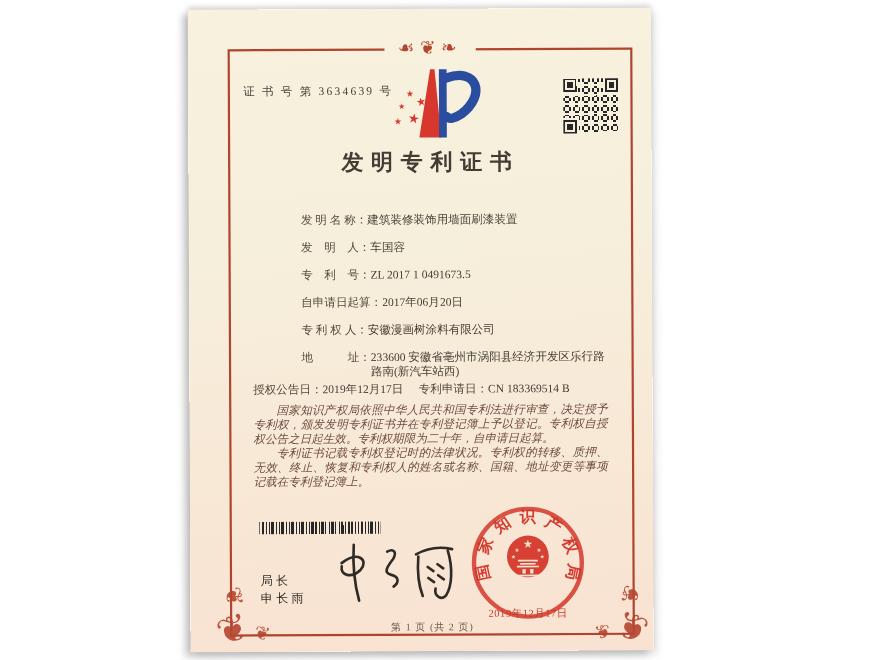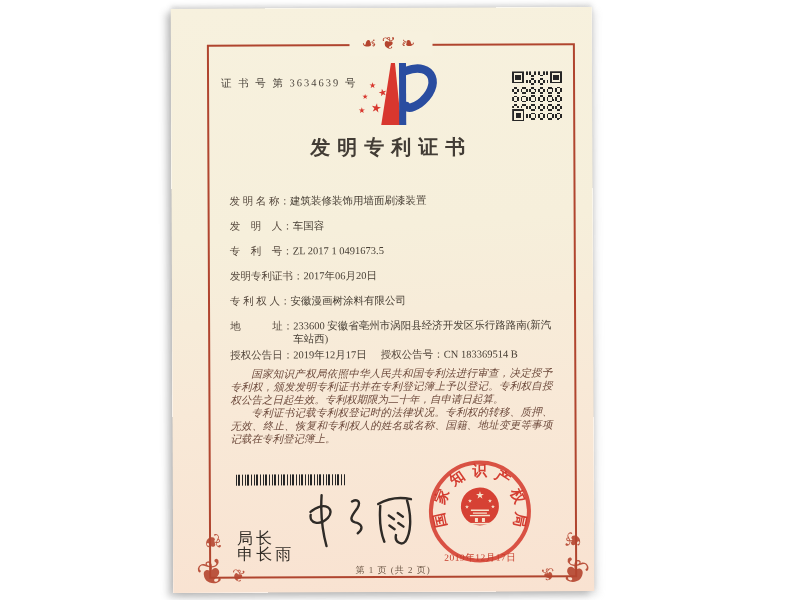--- a/index.html
+++ b/index.html
@@ -32,38 +32,38 @@
 
   .logo{position:absolute;left:146px;top:16px;width:84px;height:66px;}
 
   .qr{position:absolute;right:11px;top:26px;width:50px;height:50px;}
 
   .title{position:absolute;left:0;top:88px;width:100%;text-align:center;
     font-size:20px;font-weight:bold;color:#423c35;letter-spacing:7px;white-space:nowrap;}
 
   .fields{position:absolute;left:20px;top:148px;width:324px;}
   .frow{display:flex;font-size:10.5px;line-height:14px;margin-bottom:11px;}
-  .frow .lbl{flex:0 0 60px;color:#55483d;white-space:nowrap;}
+  .frow .lbl{flex:0 0 60px;color:#55483d;white-space:nowrap;margin-left:44px;}
   .frow .val{flex:1;color:#463e34;}
   .frow-addr{margin-bottom:2px;}
   .frow-addr .val{line-height:13px;}
   .grant-row{display:flex;font-size:10.5px;line-height:14px;margin-top:3px;white-space:nowrap;}
   .grant-row .lbl{color:#55483d;text-align:right;}
   .grant-row .val{color:#463e34;}
   .grant-no{margin-left:14px;}
 
   .body-paras{position:absolute;left:20px;top:322px;width:322px;
     font-size:10.5px;line-height:12.8px;font-style:italic;color:#6f4c3e;text-align:justify;}
   .body-paras p{margin:0 0 1px 0;text-indent:2em;}
 
   .barcode{position:absolute;left:25px;top:428px;width:110px;height:11px;
     background:repeating-linear-gradient(90deg,#262626 0px,#262626 1px,transparent 1px,transparent 2px,
       #262626 2px,#262626 4.5px,transparent 4.5px,transparent 6px,#262626 6px,#262626 7px,transparent 7px,transparent 9px);}
 
-  .signer{position:absolute;left:26px;top:484px;font-size:16px;line-height:16px;
+  .signer{position:absolute;left:26px;top:474px;font-size:11px;line-height:16px;
     letter-spacing:3px;color:#322d27;}
 
   .signature{position:absolute;left:90px;top:440px;width:118px;height:64px;}
 
   .seal{position:absolute;left:215px;top:412px;width:108px;height:108px;z-index:3;}
   .seal-ring{position:absolute;inset:3px;border:4.5px solid rgba(212,55,42,.85);border-radius:50%;}
   .seal-chars{position:absolute;inset:0;}
   .seal-chars span{position:absolute;left:50%;top:50%;width:16px;height:16px;margin:-8px 0 0 -8px;
     font-size:14.5px;font-weight:bold;color:rgba(210,52,40,.95);text-align:center;line-height:16px;}
   .emblem{position:absolute;left:50%;top:50%;transform:translate(-50%,-54%);}
@@ -327,35 +327,35 @@
         </div>
         <div class="frow">
           <span class="lbl">发　明　人：</span>
           <span class="val">车国容</span>
         </div>
         <div class="frow">
           <span class="lbl">专　利　号：</span>
           <span class="val">ZL 2017 1 0491673.5</span>
         </div>
         <div class="frow">
-          <span class="lbl">发明专利证书：</span>
+          <span class="lbl">自申请日起算：</span>
           <span class="val">2017年06月20日</span>
         </div>
         <div class="frow">
           <span class="lbl">专 利 权 人：</span>
           <span class="val">安徽漫画树涂料有限公司</span>
         </div>
         <div class="frow frow-addr">
           <span class="lbl">地　　　址：</span>
           <span class="val">233600 安徽省亳州市涡阳县经济开发区乐行路路南(新汽车站西)</span>
         </div>
         <div class="grant-row">
           <span class="lbl">授权公告日：</span>
           <span class="val">2019年12月17日</span>
-          <span class="lbl grant-no">授权公告号：</span>
+          <span class="lbl grant-no">专利申请日：</span>
           <span class="val">CN 183369514 B</span>
         </div>
       </div>
 
       <div class="body-paras">
         <p>国家知识产权局依照中华人民共和国专利法进行审查，决定授予专利权，颁发发明专利证书并在专利登记簿上予以登记。专利权自授权公告之日起生效。专利权期限为二十年，自申请日起算。</p>
         <p>专利证书记载专利权登记时的法律状况。专利权的转移、质押、无效、终止、恢复和专利权人的姓名或名称、国籍、地址变更等事项记载在专利登记簿上。</p>
       </div>
 
       <div class="barcode"></div>

